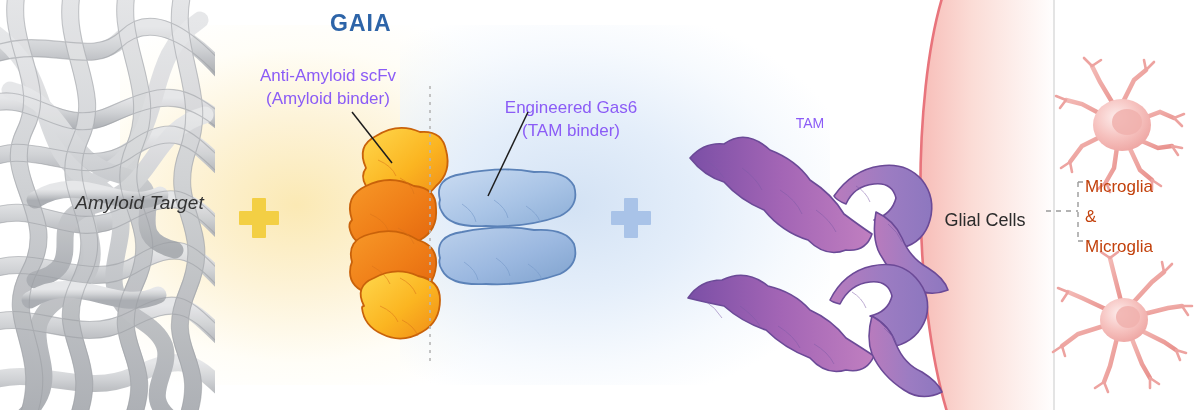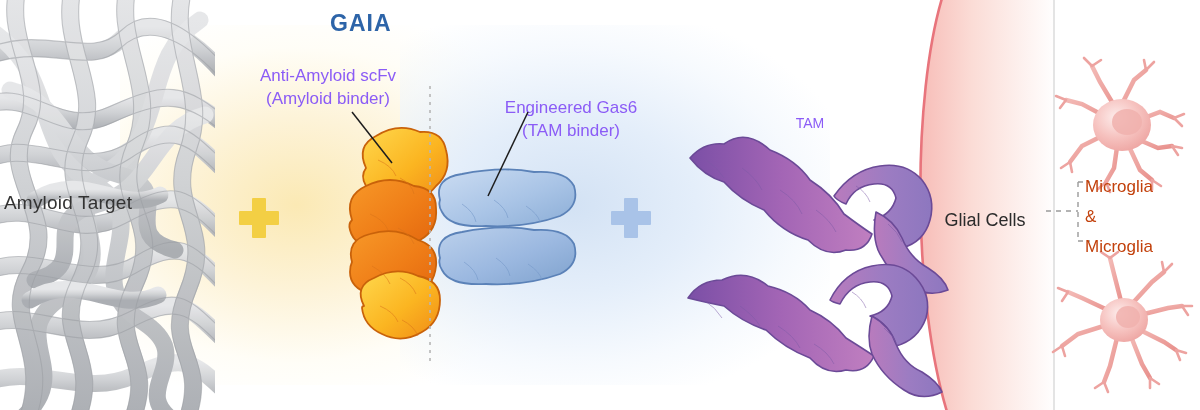--- a/index.html
+++ b/index.html
@@ -9,22 +9,22 @@
   
   .glow{position:absolute;pointer-events:none;}
   #glow-amyloid{left:120px;top:25px;width:420px;height:360px;
     background:radial-gradient(ellipse at 42% 50%, #fbe9b4 0%, #fdf3d8 34%, rgba(255,252,240,0.55) 62%, rgba(255,255,255,0) 80%);}
   #glow-gas6{left:400px;top:25px;width:430px;height:360px;
     background:radial-gradient(ellipse at 40% 50%, #d3e2f4 0%, #e4eefa 34%, rgba(240,246,253,0.6) 62%, rgba(255,255,255,0) 80%);}
 
   
   #amyloid-panel{position:absolute;left:0;top:0;width:215px;height:410px;}
   #amyloid-panel svg{display:block;}
-  #amyloid-label{position:absolute;left:4px;top:192px;width:200px;text-align:left;
-    font-size:19px;color:#333;letter-spacing:.2px;}
+  #amyloid-label{position:absolute;left:4px;top:192px;width:200px;text-align:right;
+    font-size:19px;color:#333;letter-spacing:.2px;font-style:italic;}
 
   
   .plus{position:absolute;}
   .plus i{position:absolute;display:block;border-radius:1px;}
   .plus .h{left:0;top:13px;width:40px;height:14px;}
   .plus .v{left:13px;top:0;width:14px;height:40px;}
   #plus-1{left:239px;top:198px;width:40px;height:40px;}
   #plus-1 i{background:#f3cf44;}
   #plus-2{left:611px;top:198px;width:40px;height:40px;}
   #plus-2 i{background:#a9c3e8;}

